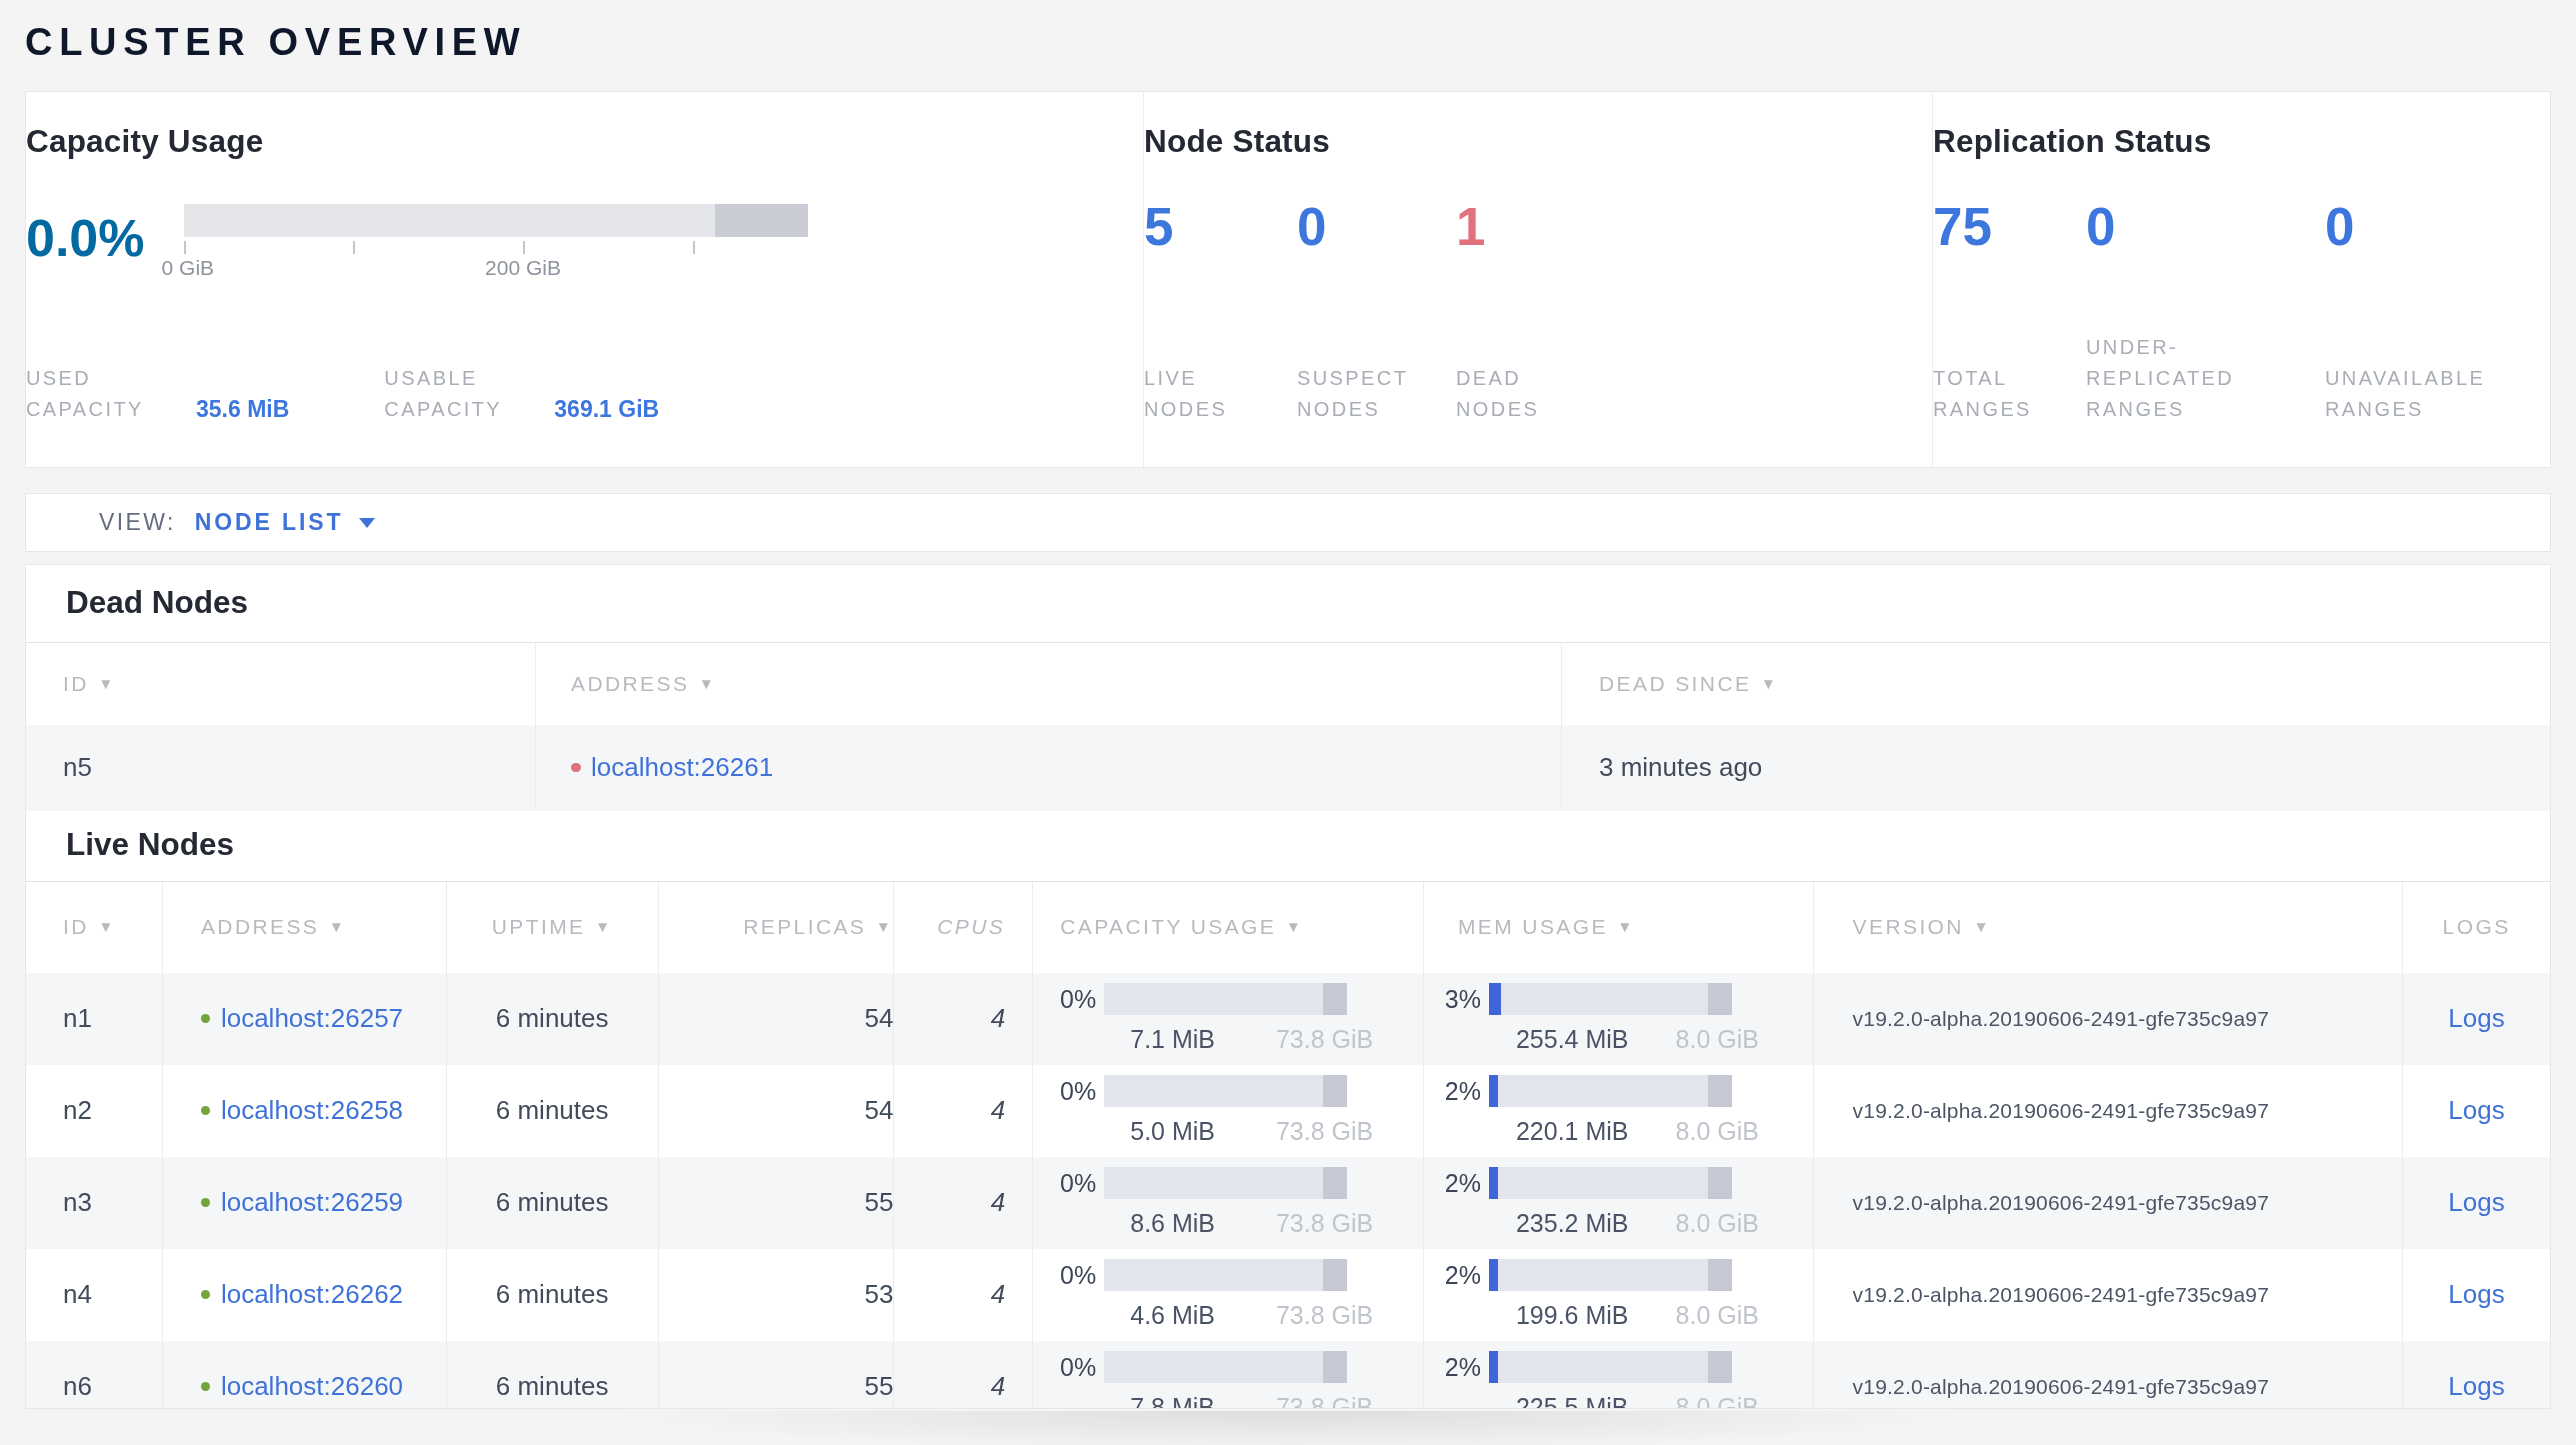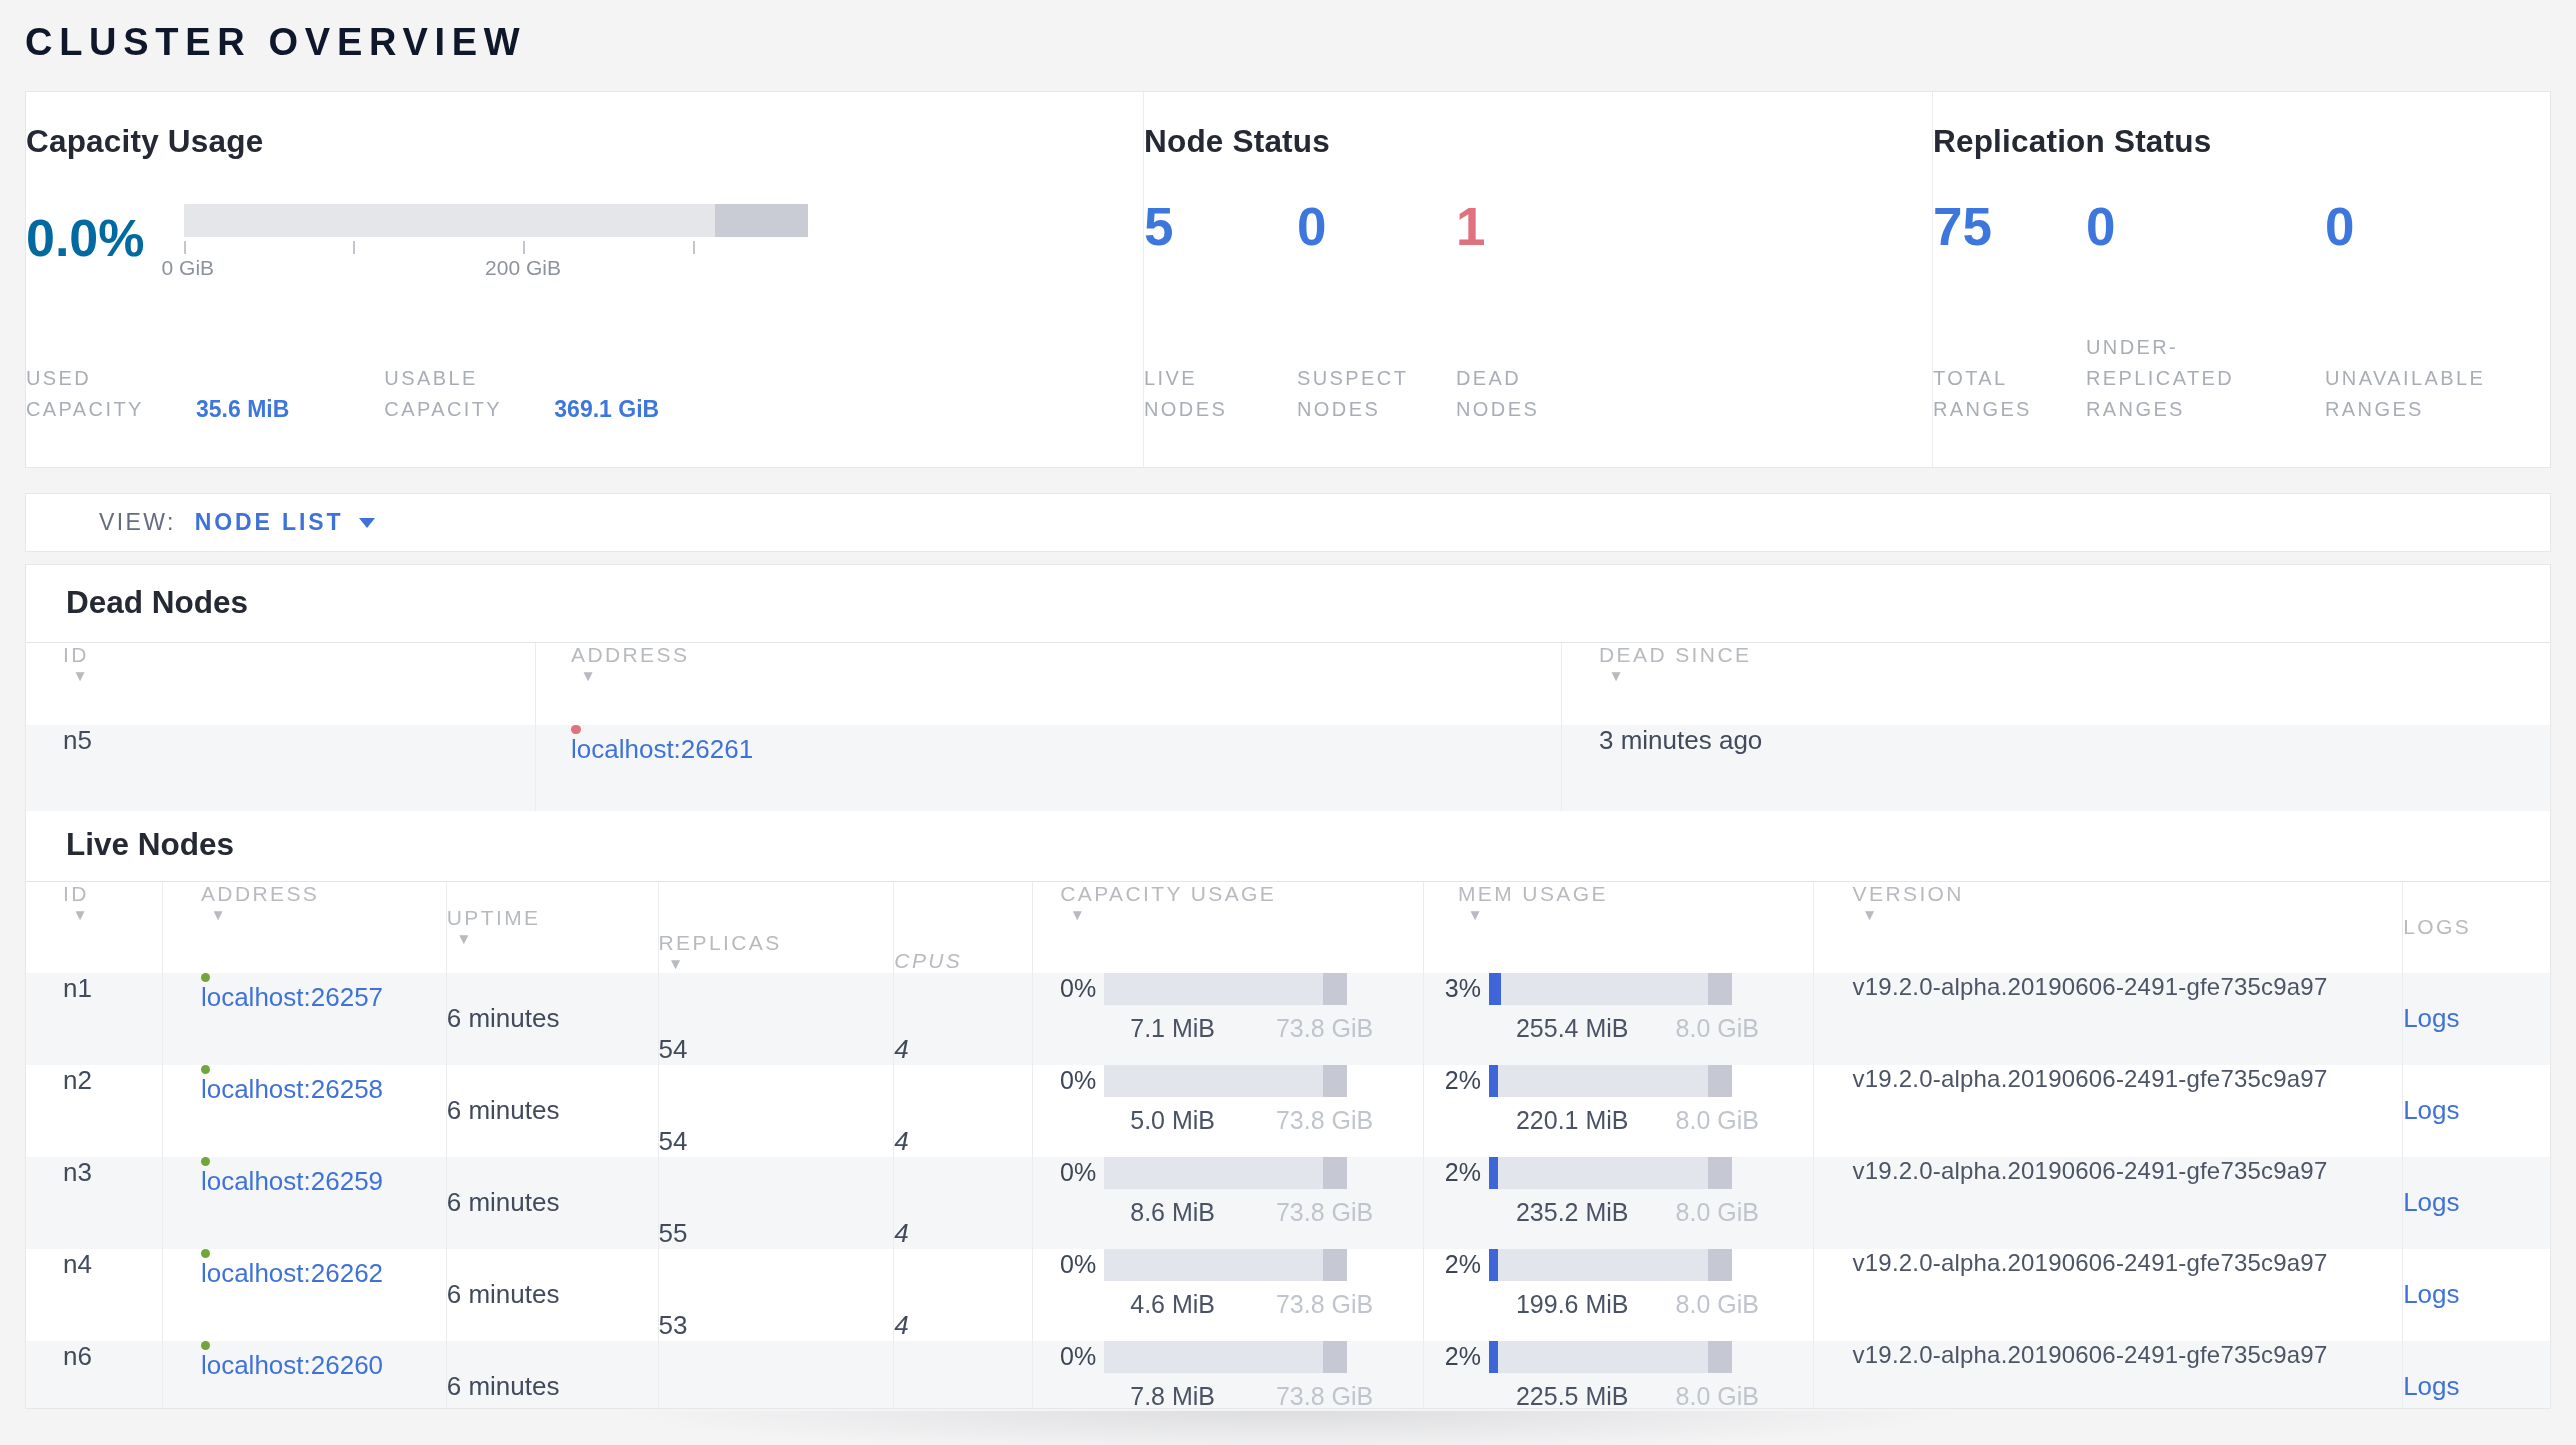--- a/index.html
+++ b/index.html
@@ -66,21 +66,21 @@
                 border-top:10.5px solid #3f72d9; margin-left:15.3px; cursor:pointer; }
 
   
   .content { margin-top:11.5px; height:845px; overflow:hidden; }
   .tbl-heading { font-size:31.5px; font-weight:600; color:#242933; padding:19px 0 0 40px; }
   .tbl-heading.first { height:77px; }
   .tbl-heading.second { height:70px; padding-top:15.3px; }
 
   .table { border-top:1px solid #e3e4e6; }
   .hrow, .drow, .lrow { display:flex; width:100%; }
-  .cell { border-right:1px solid #ebecee; display:flex; align-items:flex-start;flex-direction:column; }
+  .cell { border-right:1px solid #ebecee; display:flex; align-items:center; }
   .cell:last-child { border-right:none; }
   .hrow .cell { color:#b7babf; font-size:21px; letter-spacing:2.4px; text-transform:uppercase; background:#ffffff; }
   .arrow { font-size:15.3px; margin-left:9.5px; }
 
   
   .dead-hrow { height:82px; }
   .dead-brow { height:86px; background:#f5f6f7; }
   .dc-id { width:510px; padding-left:37px; }
   .dc-addr { width:1026px; padding-left:35px; }
   .dc-since { flex:1; padding-left:37px; }
@@ -97,21 +97,21 @@
   .lc-rep  { width:236px; justify-content:flex-end; }
   .lc-cpu  { width:139px; justify-content:flex-end; padding-right:27px;font-style:italic; }
   .lc-cap  { width:391px; }
   .lc-mem  { width:390px; }
   .lc-ver  { width:590px; padding-left:39px; }
   .lc-logs { width:147px; justify-content:center; }
   .hrow .lc-cap { padding-left:27px; }
   .hrow .lc-mem { padding-left:34px; }
 
   .cell-text { font-size:26px; color:#414b5c; }
-  .version-text { font-size:24px; color:#4c5565; letter-spacing:0.2px; }
+  .version-text { font-size:21px; color:#4c5565; letter-spacing:0.2px; }
 
   .dot { width:9.5px; height:9.5px; border-radius:50%; display:inline-block; margin-right:10.5px; flex:none; }
   .dot.green { background:#72a63b; }
   .dot.red   { background:#e0727f; }
   a.link { color:#3f72d9; text-decoration:none; font-size:26px; cursor:pointer; }
 
   
   .usage { display:flex; flex-direction:column; justify-content:center; width:100%; }
   .usage-top { display:flex; align-items:center; }
   .usage-pct { width:63px; text-align:right; font-size:25px; color:#3c4656; flex:none; }

